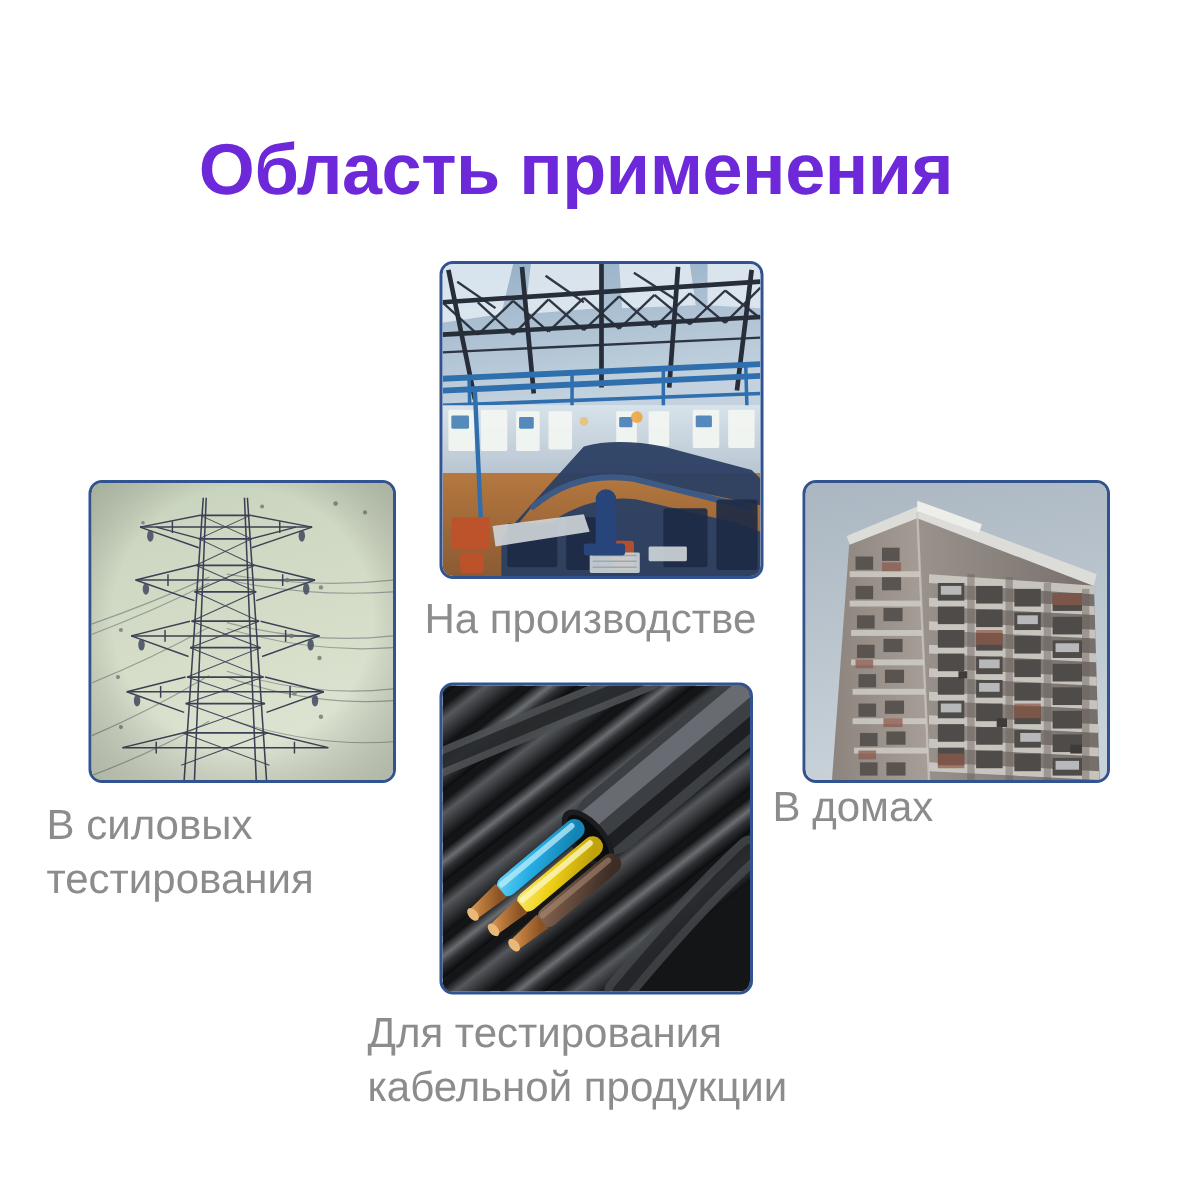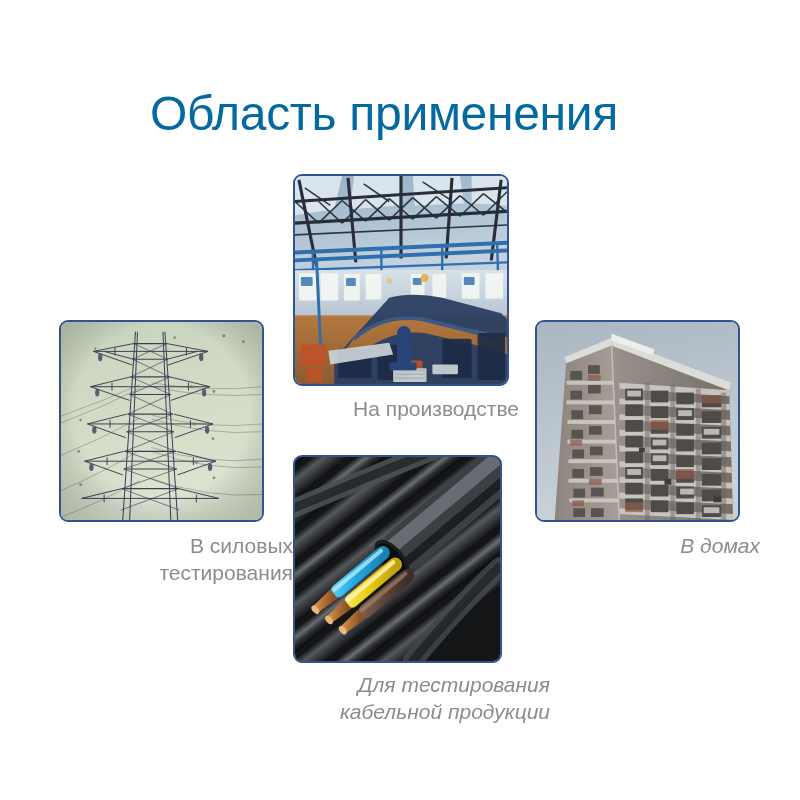--- a/index.html
+++ b/index.html
@@ -12,66 +12,66 @@
     position:relative;
   }
   #stage{position:relative;width:800px;height:800px;}
 
   
   .page-title{
     position:absolute;
     left:0;top:54px;width:768px;
     text-align:center;
     font-size:48px;
-    font-weight:400;
+    font-weight:700;
     letter-spacing:-0.3px;
-    color:#0369a1;
+    color:#6d28d9;
     line-height:1.15;
     white-space:nowrap;
   }
 
   
   .card{position:absolute;}
   .frame{
     position:absolute;
     left:0;top:0;
     border:2px solid #31538f;
     border-radius:9px;
     overflow:hidden;
     background:#dfe4ec;
     box-sizing:border-box;
   }
   .frame svg{display:block;width:100%;height:100%;}
 
   .caption{
     position:absolute;
-    text-align:right;
+    text-align:left;
     color:#8c8c8c;
-    font-size:21px;
+    font-size:28px;
     font-weight:400;
     line-height:1.30;
     white-space:pre-line;
   }
 
   
   #card-power      {left:59px;  top:320px;}
   #card-power   .frame   {width:205px;height:202px;}
   #card-power   .caption {left:-28px;top:212px;width:262px;}
 
   #card-factory    {left:293px; top:174px;}
   #card-factory .frame   {width:216px;height:212px;}
   #card-factory .caption {left:-10px;top:221px;width:236px;}
 
   #card-homes      {left:535px; top:320px;}
   #card-homes   .frame   {width:205px;height:202px;}
-  #card-homes   .caption {left:-20px;top:212px;width:245px;font-style:italic;}
+  #card-homes   .caption {left:-20px;top:200px;width:245px;}
 
   #card-cable      {left:293px; top:455px;}
   #card-cable   .frame   {width:209px;height:208px;}
-  #card-cable   .caption {left:-48px;top:216px;width:305px;font-style:italic;}
+  #card-cable   .caption {left:-48px;top:216px;width:305px;}
 </style>
 </head>
 <body>
 
 <div id="stage">
 
   <h1 class="page-title">Область применения</h1>
 
   <div class="card" id="card-power">
     <div class="frame">

